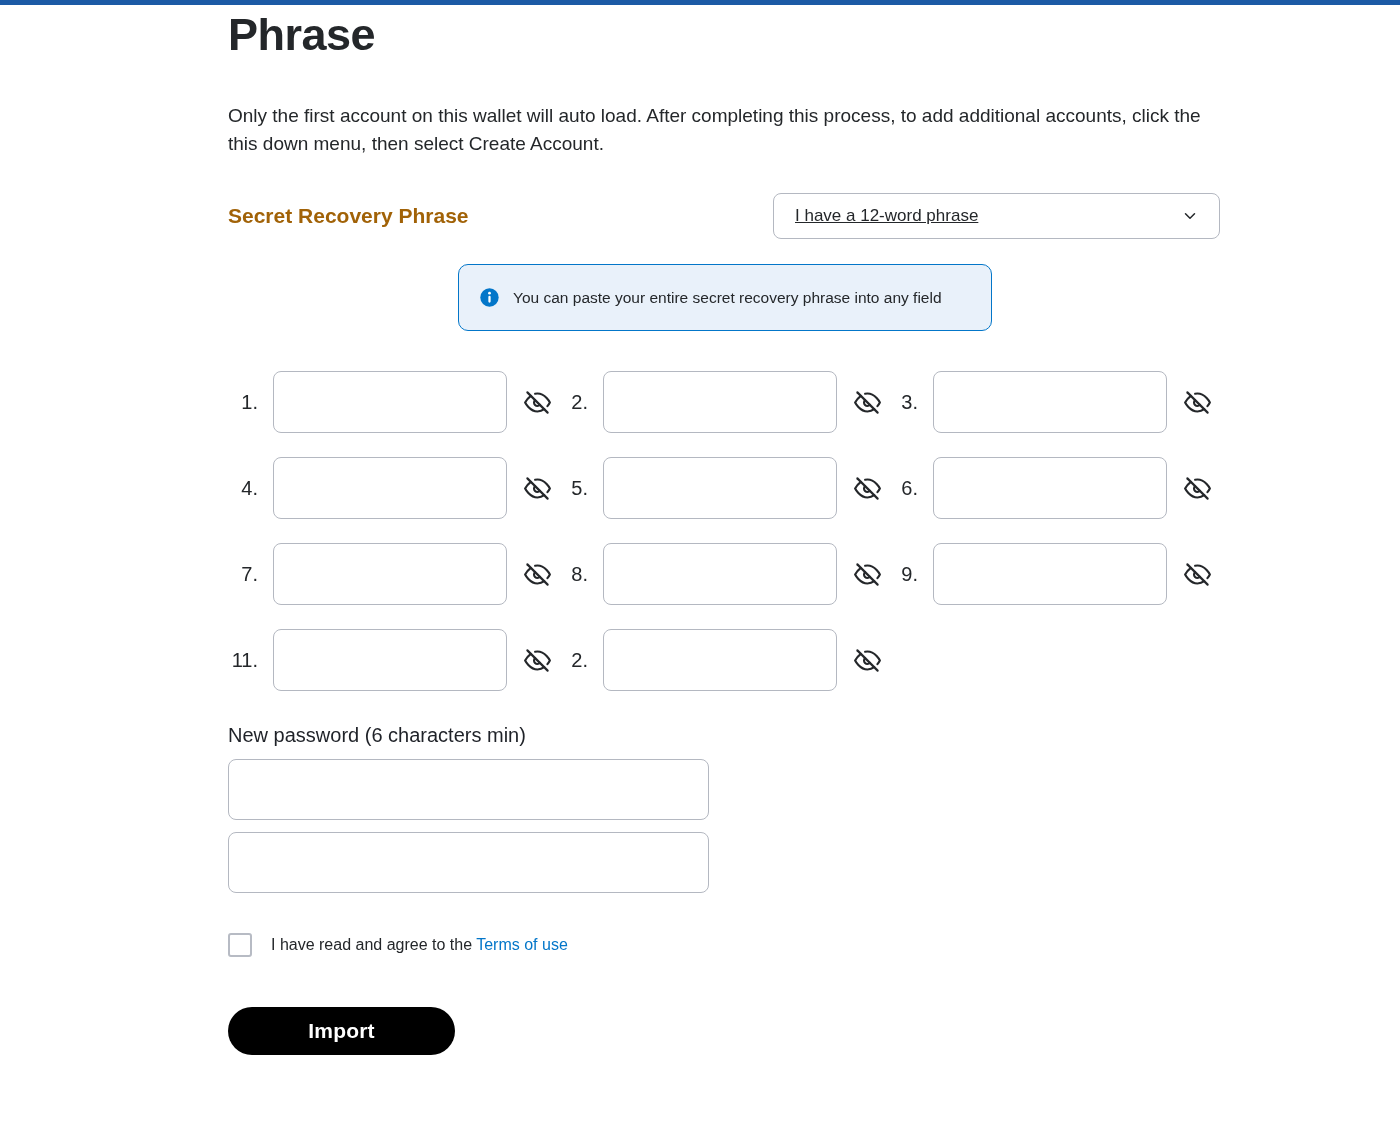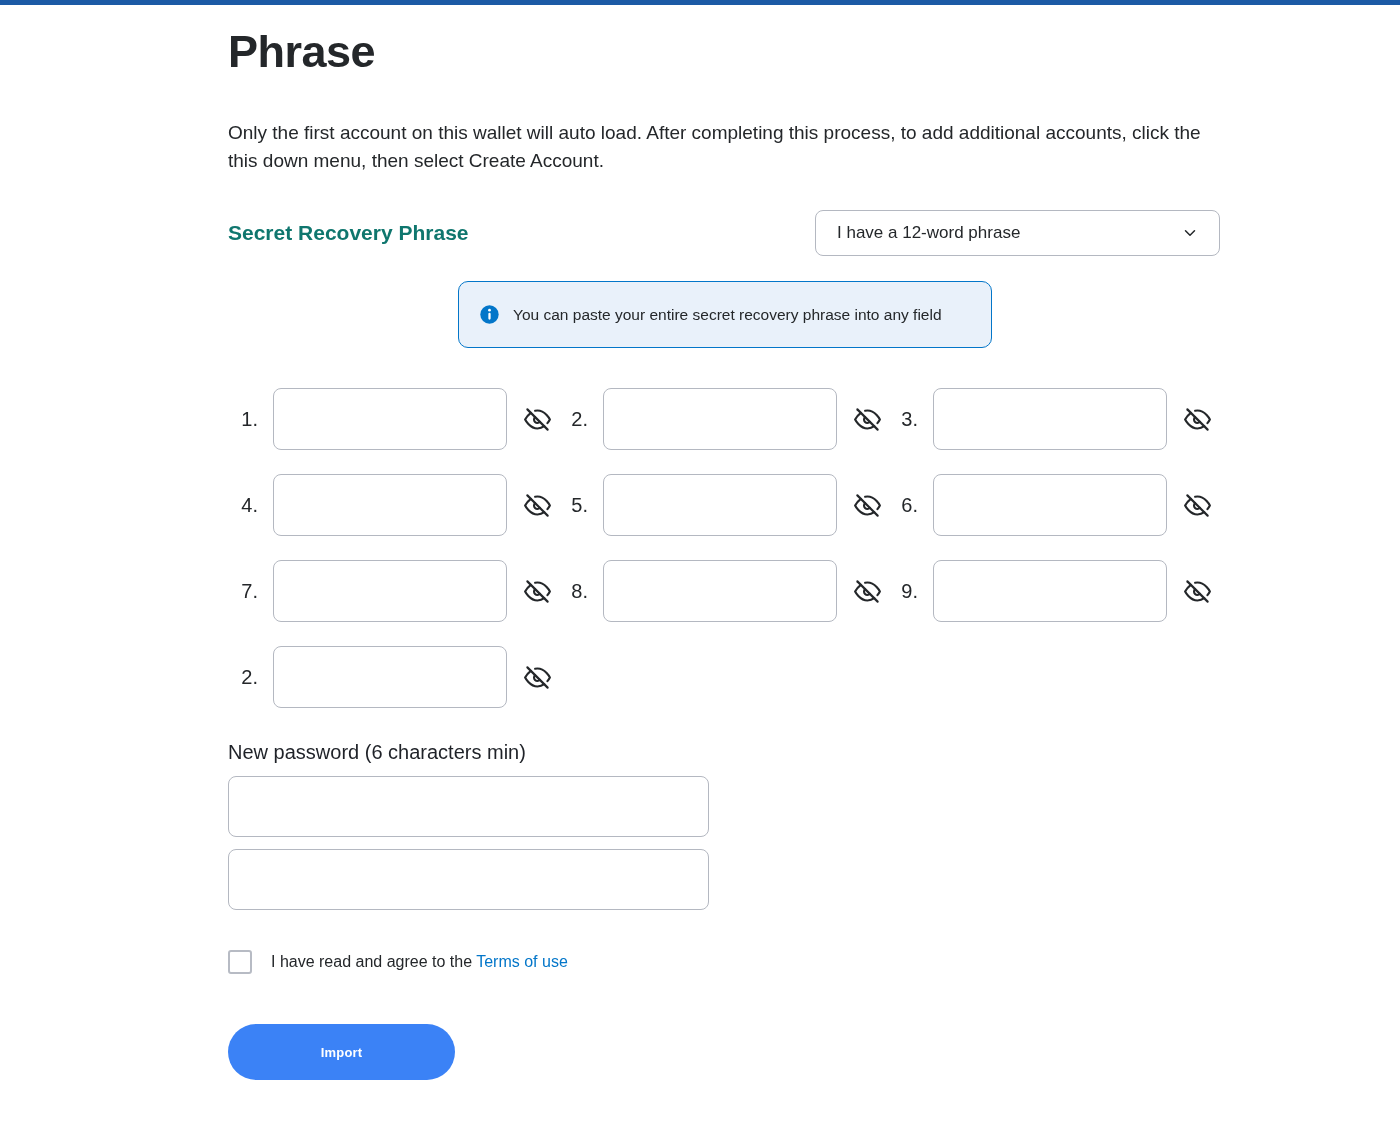--- a/index.html
+++ b/index.html
@@ -14,21 +14,21 @@
   .top-bar {
     width: 100%; height: 5px;
     background: #1c5aa5;
   }
   .content {
     padding-left: 228px;
     padding-right: 170px;
   }
   .page-title {
     margin: 0;
-    padding-top: 21px;
+    padding-top: 4px;
     font-size: 45px;
     font-weight: 600;
     letter-spacing: -0.5px;
     color: #24272a;
   }
   .intro-text {
     margin: 41px 0 0 0;
     max-width: 990px;
     font-size: 19px;
     line-height: 28px;
@@ -37,33 +37,34 @@
   .srp-row {
     margin-top: 35px;
     width: 992px;
     display: flex;
     align-items: center;
     justify-content: space-between;
   }
   .srp-label {
     font-size: 21px;
     font-weight: 700;
-    color: #0f766e;
+    color: #a16207;
   }
   .dropdown {
-    width: 405px; height: 46px;
+    width: 447px; height: 46px;
     border: 1px solid #b4b8c1;
     border-radius: 8px;
     background: #fff;
     display: flex;
     align-items: center;
     justify-content: space-between;
     padding: 0 20px 0 21px;
     font-size: 17px;
     cursor: pointer;
+    text-decoration: underline;
   }
   .dropdown .chev { display: flex; align-items: center; }
   .info-banner {
     margin-left: 230px;
     margin-top: 25px;
     width: 534px; height: 67px;
     background: #e9f1fa;
     border: 1.5px solid #0376c9;
     border-radius: 10px;
     display: flex;
@@ -143,26 +144,26 @@
     flex-shrink: 0;
   }
   .terms-text { font-size: 16px; color: #24272a; }
   .terms-link {
     color: #0376c9;
     text-decoration: none;
     cursor: pointer;
   }
   .import-btn {
     margin-top: 50px;
-    width: 227px; height: 56px;
+    width: 227px; height: 48px;
     border: none;
     border-radius: 28px;
-    background: #3b82f6;
+    background: #000000;
     color: #ffffff;
-    font-size: 13px;
+    font-size: 21px;
     font-weight: 700;
     letter-spacing: 0.2px;
     font-family: inherit;
     display: flex;
     align-items: center;
     justify-content: center;
   }
   svg { display: block; }
 </style>
 </head>
@@ -288,20 +289,29 @@
       <div class="cell">
         <span class="num">9.</span>
         <input class="word-input" type="password" style="">
         <span class="eye">
             <svg width="27" height="27">
               <use href="#eye-off"></use>
             </svg>
           </span>
       </div>
       <div class="cell">
+        <span class="num">11.</span>
+        <input class="word-input" type="password" style="">
+        <span class="eye">
+            <svg width="27" height="27">
+              <use href="#eye-off"></use>
+            </svg>
+          </span>
+      </div>
+      <div class="cell">
         <span class="num">2.</span>
         <input class="word-input" type="password" style="">
         <span class="eye">
             <svg width="27" height="27">
               <use href="#eye-off"></use>
             </svg>
           </span>
       </div>
     </div>
 

